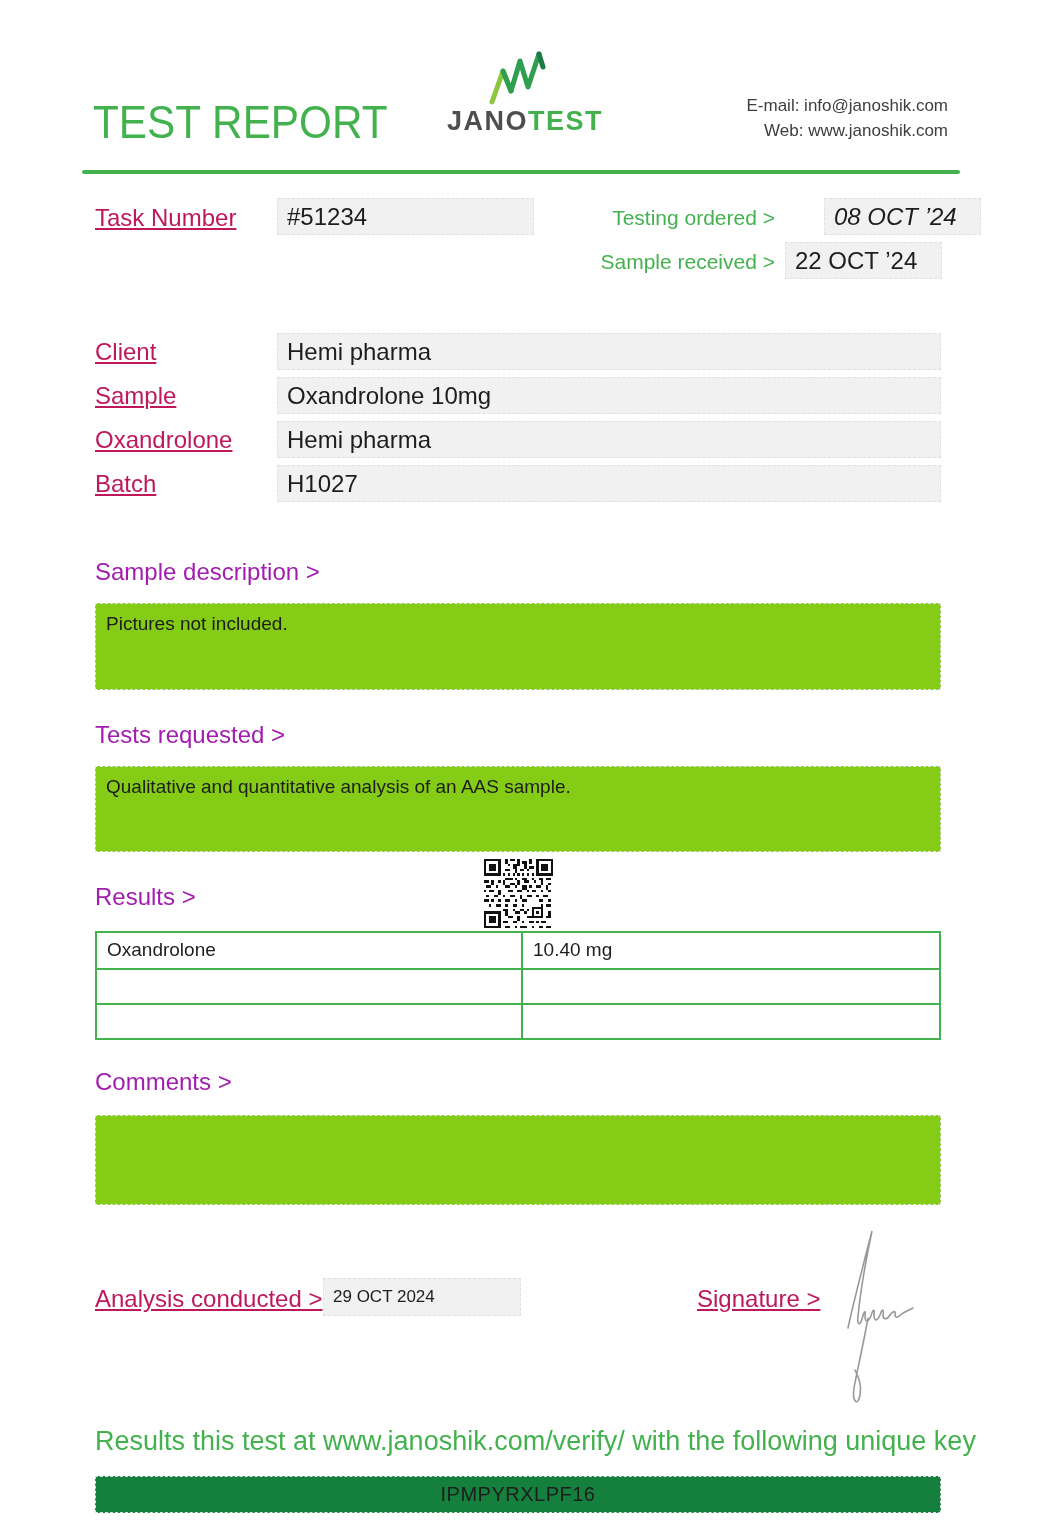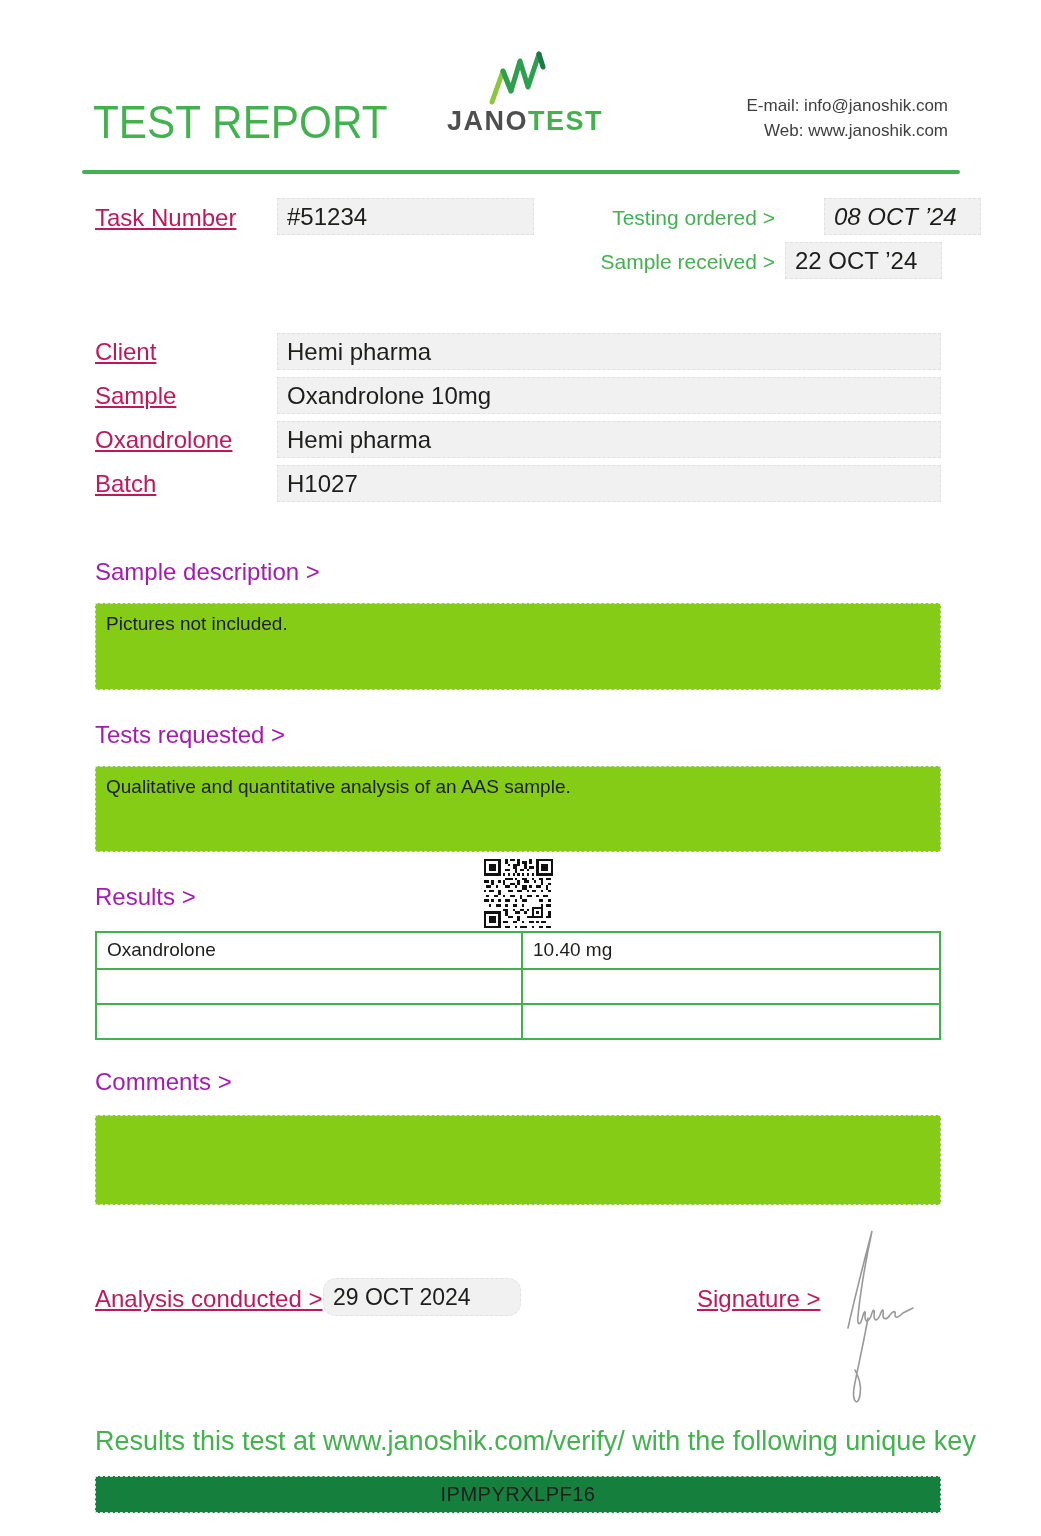--- a/index.html
+++ b/index.html
@@ -241,21 +241,21 @@
     <div class="rrow">
       <div class="rcell c1"></div>
       <div class="rcell c2"></div>
     </div>
   </div>
 
   <div class="abs sec-head" style="left:95px; top:1068px;">Comments &gt;</div>
   <div class="abs body-box" style="left:95px; top:1115px; width:846px; height:90px;"></div>
 
   <div class="abs label" style="left:95px; top:1280px;">Analysis conducted &gt;</div>
-  <div class="abs gbox" style="left:323px; top:1278px; width:198px; height:38px; font-size:23px; line-height:36px;border-radius:13px;">29 OCT 2024</div>
+  <div class="abs gbox" style="left:323px; top:1278px; width:198px; height:38px; font-size:17px; line-height:36px;">29 OCT 2024</div>
 
   <div class="abs label" style="left:697px; top:1280px;">Signature &gt;</div>
   <div class="abs" style="left:835px; top:1226px;">
     <svg width="105" height="188" viewBox="0 0 105 188" fill="none">
       <path d="M13,102 C20,70 30,32 37,5 C30,38 25,70 23,90 C22,99 25,100 27,93 C29,85 31,83 30,90 C30,96 33,97 36,90 C38,83 40,82 39,89 C39,95 42,96 45,89 C47,83 49,82 48,89 C48,94 52,94 55,89 C58,85 61,84 60,89 C60,93 64,91 68,87 L78,82" stroke="#999999" stroke-width="1.6" stroke-linecap="round"></path>
       <path d="M33,92 C28,120 21,150 19,162 C17,176 23,181 25,169 C27,158 23,150 20,144" stroke="#999999" stroke-width="1.6" stroke-linecap="round"></path>
     </svg>
   </div>
 
   <div class="abs verify">Results this test at www.janoshik.com/verify/ with the following unique key</div>

